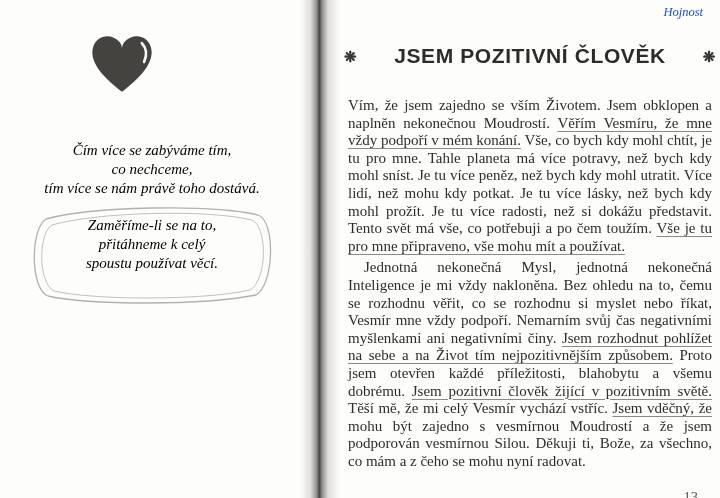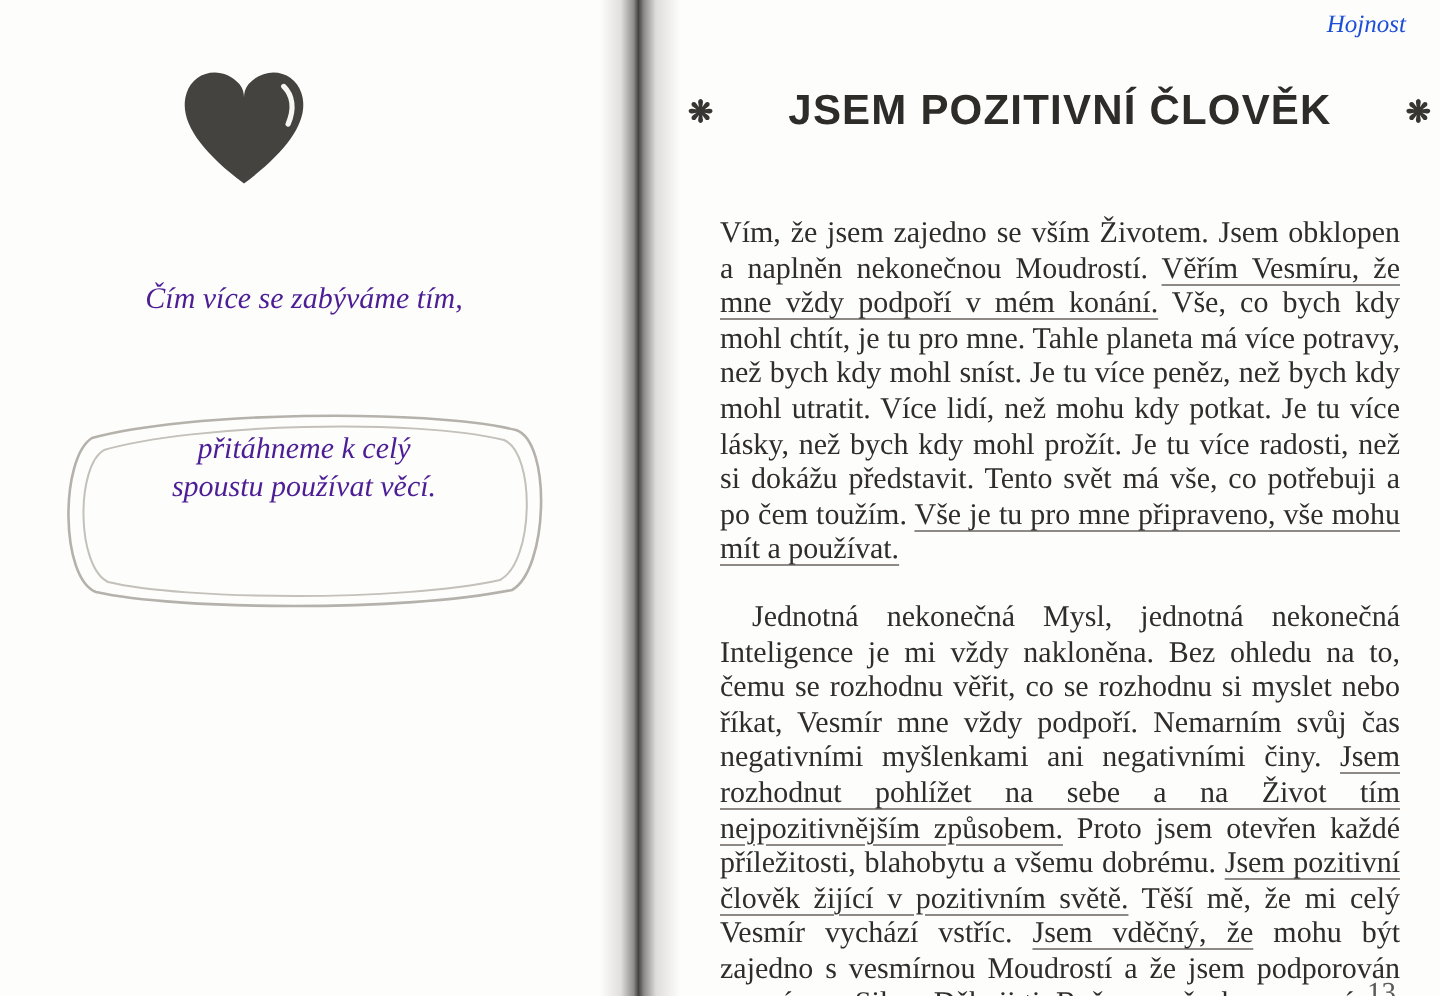--- a/index.html
+++ b/index.html
@@ -7,21 +7,21 @@
     position:relative; width:720px; height:498px;
     background:#fdfdfc; overflow:hidden;
     font-family:"Liberation Serif", serif;
   }
   
   .left-page { position:absolute; left:0; top:0; width:305px; height:498px; }
   .heart-wrap { position:absolute; left:86px; top:30px; width:72px; height:64px; }
   .heart-wrap svg { display:block; width:100%; height:100%; }
   .quote {
     font-style:italic; font-size:15px; line-height:19px;
-    color:#4c1d95; text-align:center;
+    color:#000000; text-align:center;
   }
   .quote1 { position:absolute; left:6px; top:141px; width:292px; }
   .quote2-wrap { position:absolute; left:22px; top:203px; width:260px; height:104px; }
   .pencil-oval { position:absolute; left:0; top:0; width:100%; height:100%; }
   .quote2 { position:absolute; left:10px; right:10px; top:13px; }
   
   .gutter {
     position:absolute; left:300px; top:0; width:40px; height:498px;
     background:linear-gradient(to right,
       rgba(250,250,249,0) 0%, #e0dfdd 26%, #8f8e8c 42%,
@@ -37,21 +37,21 @@
     display:flex; align-items:center; justify-content:space-between;
     font-family:"Liberation Sans", sans-serif; font-weight:bold;
     font-size:21px; letter-spacing:0.6px; color:#2e2c29; white-space:nowrap;
   }
   .ornament { font-size:15px; line-height:1; color:#383633; }
   .body-text {
     position:absolute; left:344px; top:93px; width:372px;
     font-size:15px; line-height:17.6px; color:#2f2d2b;
     text-align:justify;
   }
-  .body-text p { margin:16px; }
+  .body-text p { margin:4px; }
   .body-text p.indent { text-indent:16px; }
   .pencil-underline {
     text-decoration:underline;
     text-decoration-thickness:1.4px;
     text-decoration-color:rgba(112,109,104,0.8);
     text-underline-offset:2.5px;
   }
   .page-number {
     position:absolute; right:22px; bottom:-8px;
     font-size:14.5px; color:#5a5854;
@@ -67,28 +67,31 @@
     <div class="heart-wrap">
       <svg viewBox="0 0 64 58">
         <path d="M32 56 C 12 41, 2 27, 6 15 C 9 5, 22 2, 30 11 C 31.5 13, 32 15, 32 17
                  C 32 15, 32.5 13, 34 11 C 42 2, 55 5, 58 15 C 62 27, 52 41, 32 56 Z" fill="#454340"></path>
         <path d="M50 12 C 54 16, 55 22, 52 29" fill="none" stroke="#f6f6f4" stroke-width="2.4" stroke-linecap="round"></path>
       </svg>
     </div>
 
     <div class="quote quote1">
       <div>Čím více se zabýváme tím,</div>
+      <div>co nechceme,</div>
+      <div>tím více se nám právě toho dostává.</div>
     </div>
 
     <div class="quote2-wrap">
       <svg class="pencil-oval" viewBox="0 0 260 104" preserveAspectRatio="none">
         <path d="M24 16 C 70 3, 190 1, 236 12 C 254 18, 252 82, 234 92 C 180 103, 66 102, 26 93 C 8 86, 8 26, 24 16 Z" fill="none" stroke="#b5b1ab" stroke-width="1.3"></path>
         <path d="M30 22 C 75 9, 185 6, 230 17 C 246 24, 245 78, 228 87 C 178 98, 70 97, 32 88 C 16 80, 16 30, 30 22 Z" fill="none" stroke="#c4c0ba" stroke-width="1"></path>
       </svg>
       <div class="quote quote2">
+        <div>Zaměříme-li se na to,</div>
         <div>přitáhneme k celý</div>
         <div>spoustu používat věcí.</div>
       </div>
     </div>
   </div>
 
   <div class="gutter"></div>
 
   <div>
 

